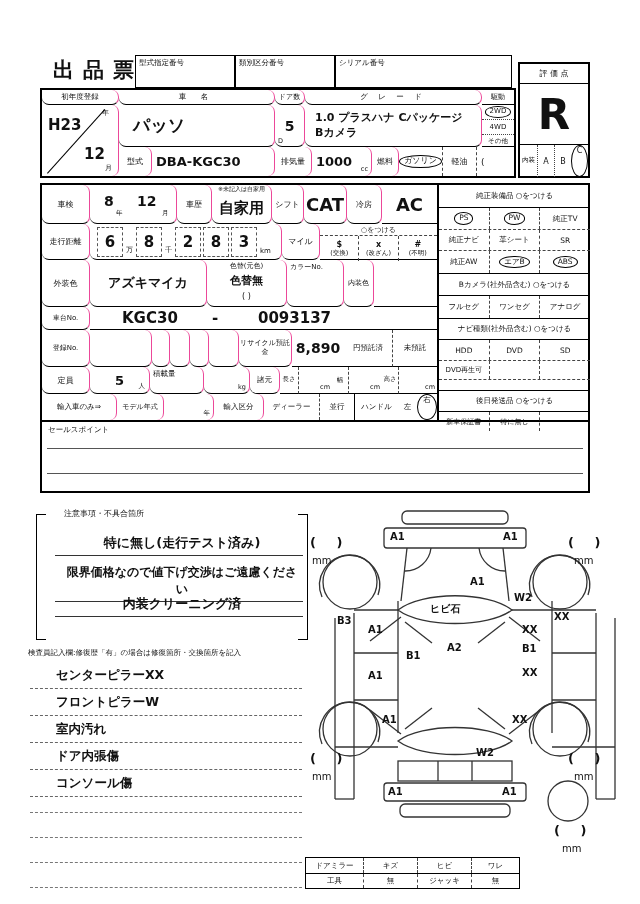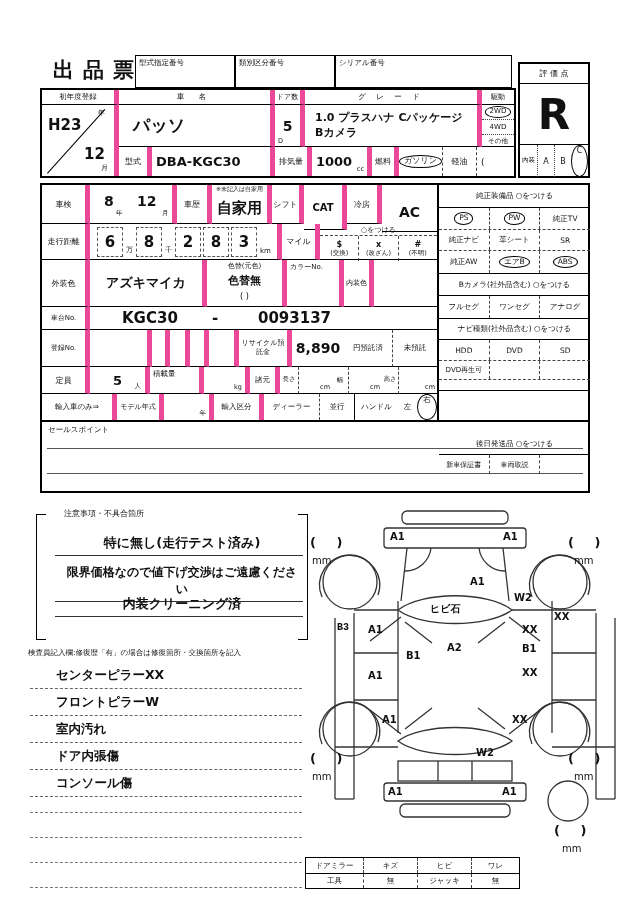--- a/index.html
+++ b/index.html
@@ -3,21 +3,21 @@
 <meta charset="utf-8">
 <style>
   html,body{margin:0;padding:0;background:#fff;}
   .sheet{position:relative;width:640px;height:904px;background:#fff;
          font-family:"DejaVu Sans",sans-serif;color:#111;overflow:hidden;}
   .a{position:absolute;box-sizing:border-box;}
   .ct{display:flex;align-items:center;justify-content:center;text-align:center;}
   .v{font-weight:bold;}
   .t7{font-size:7px;} .t65{font-size:6.5px;} .t75{font-size:7.5px;} .t8{font-size:8px;}
   .t9{font-size:9px;} .t11{font-size:11px;} .t13{font-size:13px;} .t14{font-size:14px;} .t15{font-size:15px;}
-  .bT{border-top:1px solid #000;} .bR{border-right:5px solid #ec4899;}
+  .bT{border-top:1px solid #000;} .bR{border-right:1px solid #ec4899;border-radius:7px;}
   .bB{border-bottom:1px solid #000;} .bL{border-left:1px solid #000;}
   .dashL{border-left:1px dashed #444;} .dashB{border-bottom:1px dashed #444;}
   .dotL{border-left:1px dotted #444;} .dotB{border-bottom:1px dotted #444;}
   .box2{border:2px solid #000;} .box1{border:1px solid #000;}
   .circled{display:inline-block;border:1.6px solid #000;border-radius:50%;padding:1px 4px;line-height:1.1;}
   .dbox{display:inline-flex;align-items:center;justify-content:center;width:24px;height:28px;
         border:1px dashed #555;font-size:15px;font-weight:bold;margin:0 1px;background:#fff;}
   .unit{font-size:7px;align-self:flex-end;margin:0 2px 2px 2px;}
   .noteline{border-bottom:1.5px solid #333;font-size:13px;font-weight:bold;padding:2px 0 3px 6px;text-align:center;}
   .insline{border-bottom:1px dashed #666;font-size:12.5px;font-weight:bold;padding:1px 0 4px 26px;}
@@ -114,23 +114,23 @@
       <div class="a t65" style="left:26px;bottom:5px;">年</div>
       <div class="a v t14" style="left:47px;top:8px;">12</div>
       <div class="a t65" style="left:72px;bottom:5px;">月</div>
     </div>
     <div class="a ct t8 bR bB" style="left:135px;top:0;width:35px;height:39px;">車歴</div>
     <div class="a bR bB" style="left:170px;top:0;width:60px;height:39px;">
       <div class="ct" style="font-size:6px;height:9px;">※未記入は自家用</div>
       <div class="ct v t15" style="height:28px;">自家用</div>
     </div>
     <div class="a ct t8 bR bB" style="left:230px;top:0;width:32px;height:39px;">シフト</div>
-    <div class="a ct v bR bB" style="left:262px;top:0;width:43px;height:45px;font-size:10px;">CAT</div>
+    <div class="a ct v bR bB" style="left:262px;top:0;width:43px;height:39px;font-size:18px;">CAT</div>
     <div class="a ct t8 bR bB" style="left:305px;top:0;width:35px;height:39px;">冷房</div>
-    <div class="a ct v bB" style="left:340px;top:8px;width:55px;height:39px;font-size:14px;">AC</div>
+    <div class="a ct v bB" style="left:340px;top:0;width:55px;height:39px;font-size:18px;">AC</div>
 
     <div class="a ct t8 bR bB" style="left:0;top:39px;width:48px;height:36px;">走行距離</div>
     <div class="a bR bB" style="left:48px;top:39px;width:192px;height:36px;display:flex;align-items:center;padding-left:6px;">
       <span class="dbox">6</span>
       <span class="unit" style="align-self:flex-end;margin-bottom:4px;">万</span>
       <span class="dbox">8</span>
       <span class="unit" style="align-self:flex-end;margin-bottom:4px;">千</span>
       <span class="dbox">2</span>
       <span class="dbox">8</span>
       <span class="dbox">3</span>
@@ -273,24 +273,24 @@
         <div class="ct t75" style="flex:1;">HDD</div>
         <div class="ct t75 dashL" style="flex:1;">DVD</div>
         <div class="ct t75 dashL" style="flex:1;">SD</div>
       </div>
       <div style="display:flex;height:18px;" class="dashB">
         <div class="ct t7" style="flex:1;">DVD再生可</div>
         <div class="dashL" style="flex:1;"></div>
         <div class="dashL" style="flex:1;"></div>
       </div>
       <div style="height:10px;border-bottom:1.5px solid #000;"></div>
-      <div class="ct t75 bB" style="height:20px;margin-top:43px;">後日発送品 ○をつける</div>
+      <div class="ct t75 bB" style="height:20px;">後日発送品 ○をつける</div>
       <div style="display:flex;height:19px;">
         <div class="ct t7" style="flex:1;">新車保証書</div>
-        <div class="ct t7 dashL" style="flex:1;">車両取説</div>
+        <div class="ct t7 dashL" style="flex:1;">特に無し</div>
         <div class="dashL" style="flex:1;"></div>
       </div>
     </div>
   </div>
 
   <div class="a t8" style="left:64px;top:508px;">注意事項・不具合箇所</div>
   <div class="a" style="left:36px;top:514px;width:10px;height:126px;border-left:1.5px solid #000;border-top:1.5px solid #000;border-bottom:1.5px solid #000;"></div>
   <div class="a" style="left:298px;top:514px;width:10px;height:126px;border-right:1.5px solid #000;border-top:1.5px solid #000;border-bottom:1.5px solid #000;"></div>
   <div class="a noteline" style="left:55px;top:532px;width:248px;">特に無し(走行テスト済み)</div>
   <div class="a noteline" style="left:55px;top:562px;width:248px;font-size:12px;">限界価格なので値下げ交渉はご遠慮ください</div>
@@ -356,21 +356,21 @@
         <path d="M25,296 H44"></path>
           <path d="M286,296 H305"></path>
         <circle cx="258" cy="298" r="20"></circle>
       </g>
     </svg>
     <div class="dmg" style="left:80px;top:29px;">A1</div>
     <div class="dmg" style="left:193px;top:29px;">A1</div>
     <div class="dmg" style="left:160px;top:74px;">A1</div>
     <div class="dmg" style="left:120px;top:101px;">ヒビ石</div>
     <div class="dmg" style="left:204px;top:90px;">W2</div>
-    <div class="dmg" style="left:27px;top:120px;font-family:Liberation Mono, monospace;">B3</div>
+    <div class="dmg" style="left:27px;top:113px;">B3</div>
     <div class="dmg" style="left:244px;top:109px;">XX</div>
     <div class="dmg" style="left:58px;top:122px;">A1</div>
     <div class="dmg" style="left:212px;top:122px;">XX</div>
     <div class="dmg" style="left:137px;top:140px;">A2</div>
     <div class="dmg" style="left:96px;top:148px;">B1</div>
     <div class="dmg" style="left:212px;top:141px;">B1</div>
     <div class="dmg" style="left:58px;top:168px;">A1</div>
     <div class="dmg" style="left:212px;top:165px;">XX</div>
     <div class="dmg" style="left:72px;top:212px;">A1</div>
     <div class="dmg" style="left:202px;top:212px;">XX</div>

